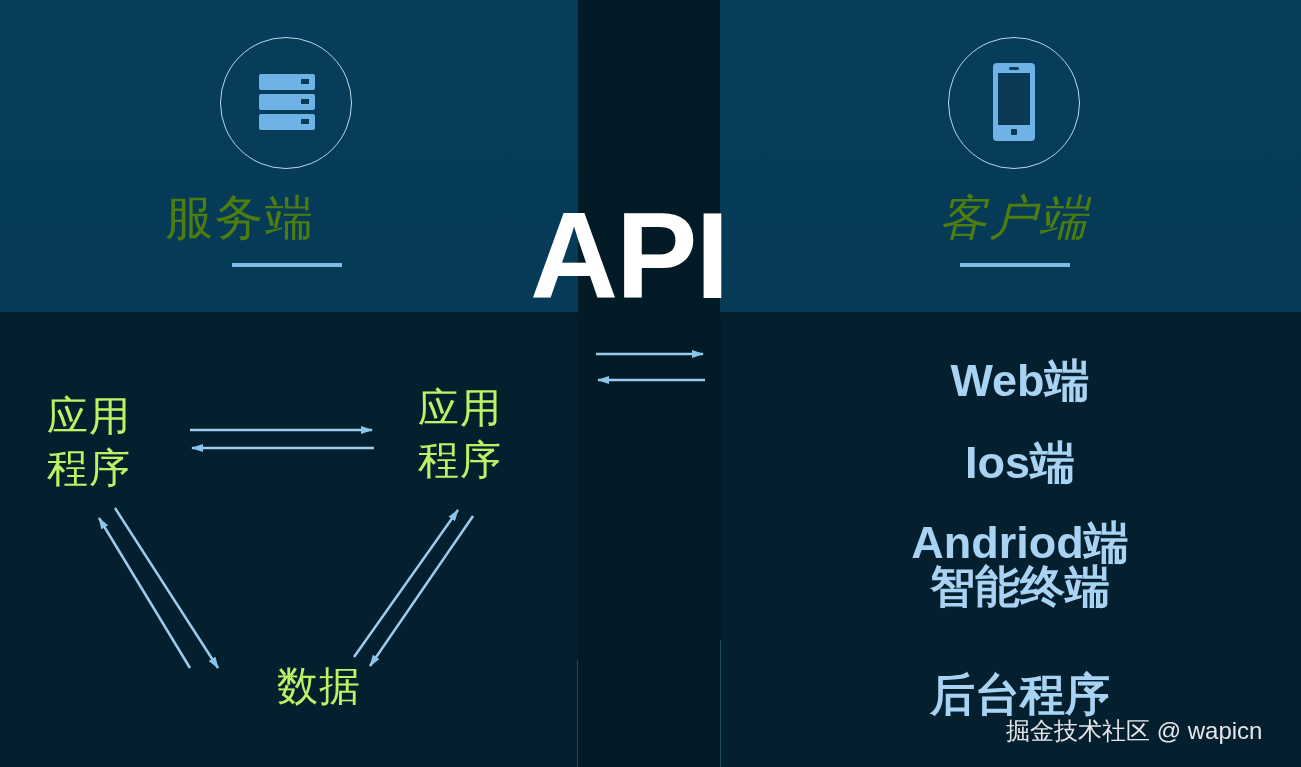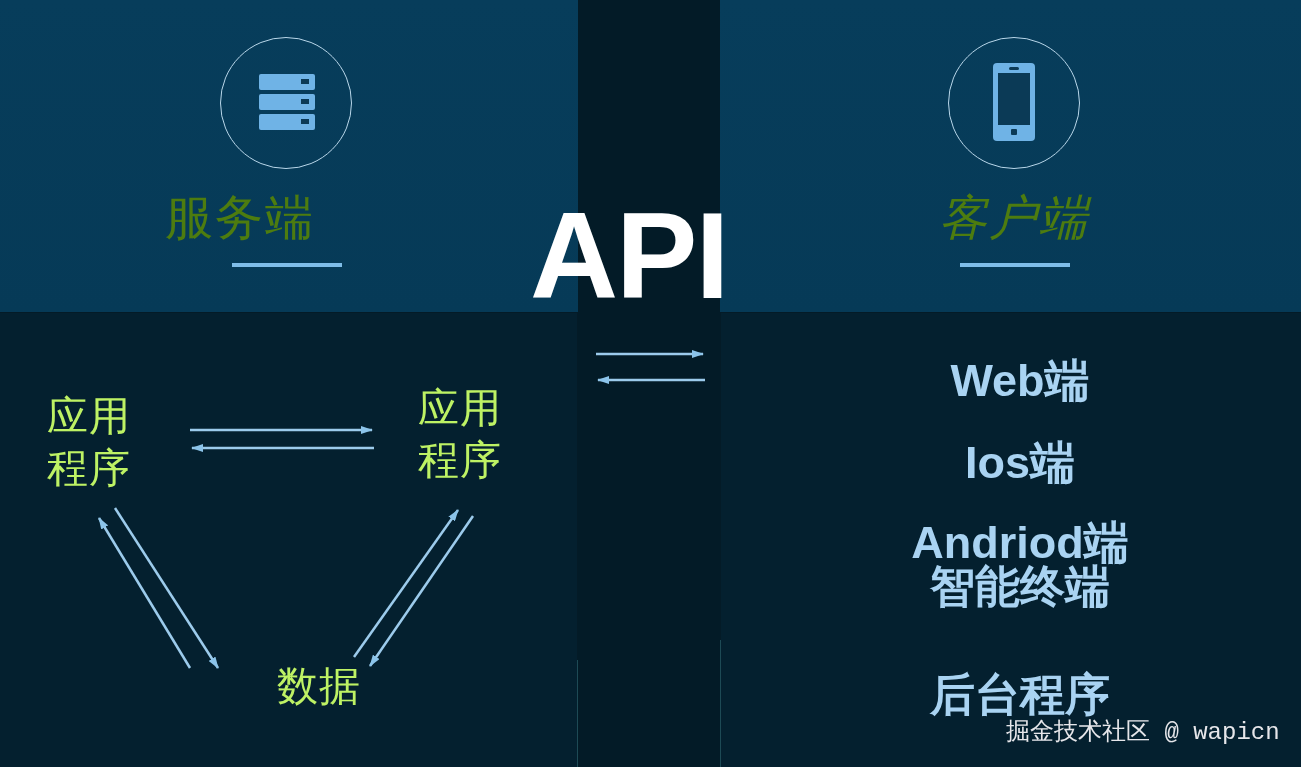--- a/index.html
+++ b/index.html
@@ -38,21 +38,21 @@
       letter-spacing: 1px;
     }
     .client-item {
       position: absolute; color: #a9d3f2; font-size: 45px; line-height: 1;
       text-align: center; width: 400px; left: 820px;
       font-family: "Liberation Sans", sans-serif;
       font-weight: bold;
     }
     .watermark {
       position: absolute; left: 1006px; top: 715px; color: #e6e6ea; font-size: 24px;
-      font-family: Liberation Mono, monospace; white-space: nowrap;
+      font-family: Liberation Sans, sans-serif; white-space: nowrap;
     }
     svg.overlay { position: absolute; left: 0; top: 0; }
   </style>
 </head>
 <body>
 
 <div class="panel top-left"></div>
 <div class="panel top-right"></div>
 <div class="panel bottom-left"></div>
 <div class="panel bottom-right"></div>

